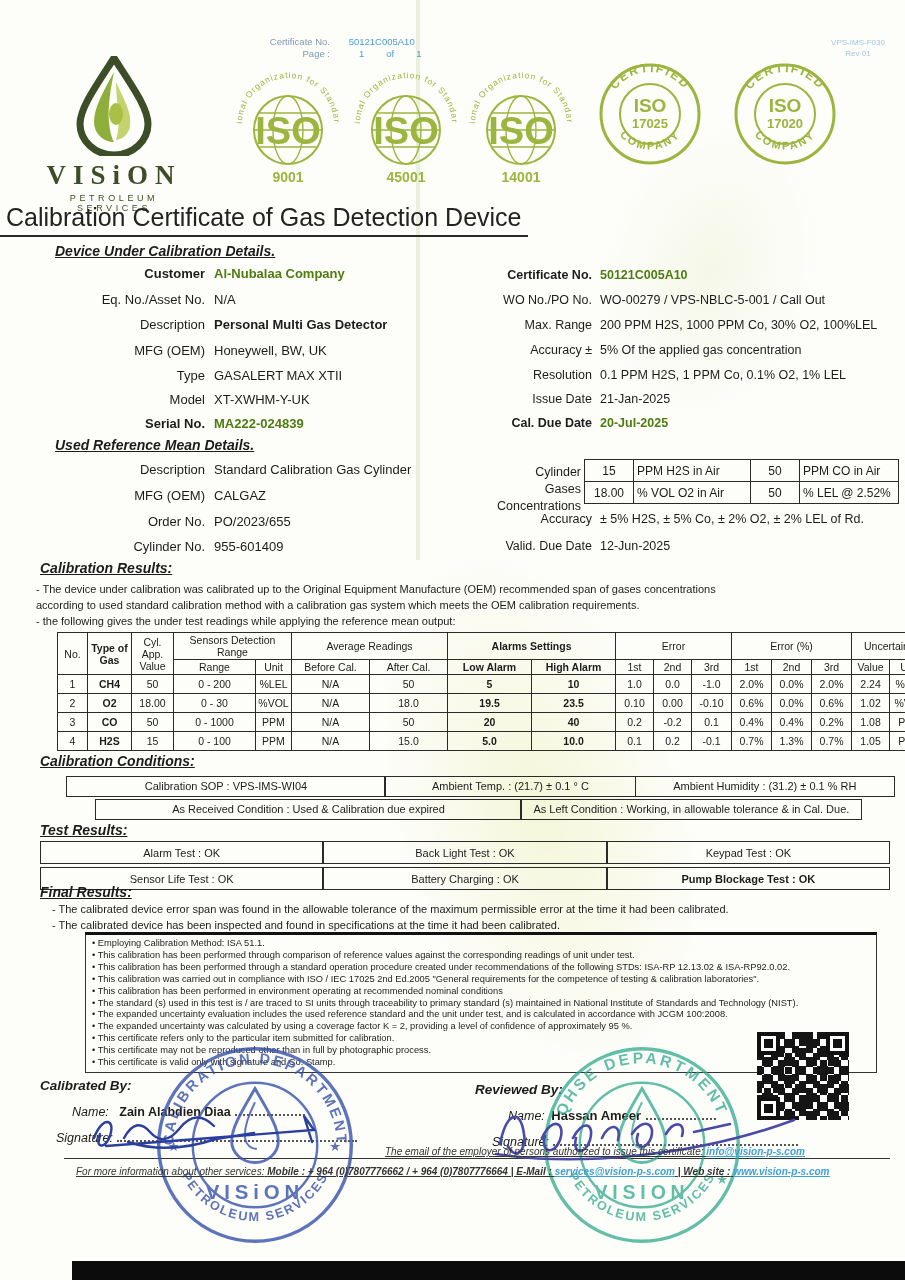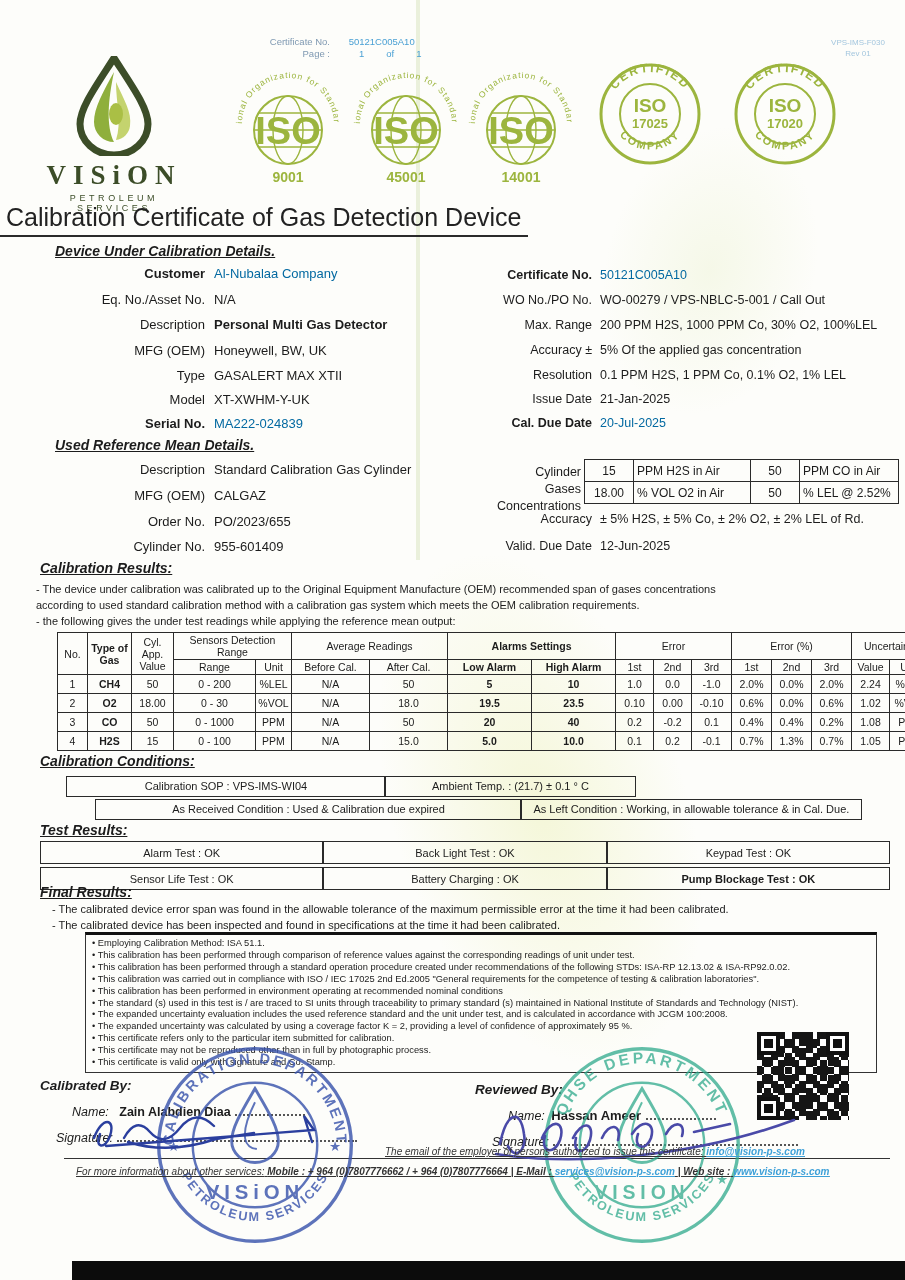--- a/index.html
+++ b/index.html
@@ -27,21 +27,21 @@
   .title-wrap{width:905px;text-align:left;}
   .title{display:inline-block;font-size:25px;color:#222;border-bottom:2px solid #2a2a2a;padding:0 6px 3px 6px;}
 
   .sec{font-style:italic;font-weight:bold;font-size:14px;text-decoration:underline;}
 
   .kv{display:flex;align-items:baseline;font-size:13px;white-space:nowrap;}
   .kv .lbl{text-align:right;flex:none;}
   .kvL .lbl{width:165px;margin-right:9px;}
   .kvR{font-size:12.5px;}
   .kvR .lbl{width:130px;margin-right:8px;}
-  .blue{color:#0369a1;font-weight:normal;}
+  .blue{color:#4d7c0f;font-weight:bold;}
   .b{font-weight:bold;}
 
   table{border-collapse:collapse;}
   .gastab{font-size:12px;}
   .gastab td{border:1.6px solid #2a2a2a;height:21px;padding:0 3px;}
   .gastab td:nth-child(odd){text-align:center;width:42px;}
   .gastab td:nth-child(2){width:110px;}
   .gastab td:nth-child(4){width:92px;}
 
   .caltab{font-size:10.5px;table-layout:fixed;width:833px;}
@@ -431,20 +431,21 @@
           <td>1.05</td>
           <td>PPM</td>
         </tr>
       </tbody>
   </table>
 
   <div class="z sec" style="left:40px;top:753px">Calibration Conditions:</div>
   <div class="z condrow" style="left:66px;top:776px">
     <div style="width:318px">Calibration  SOP : VPS-IMS-WI04</div>
     <div style="width:250px">Ambient Temp. : (21.7) ± 0.1  ° C</div>
+    <div style="width:258px">Ambient Humidity : (31.2) ± 0.1 % RH</div>
   </div>
   <div class="z condrow" style="left:95px;top:799px">
     <div style="width:425px">As Received Condition : Used &amp; Calibration due expired</div>
     <div style="width:340px">As Left Condition : Working, in allowable tolerance &amp; in Cal. Due.</div>
   </div>
 
   <div class="z sec" style="left:40px;top:822px">Test Results:</div>
   <table class="z tests" style="left:40px;top:838px">
     <tbody>
         <tr>

